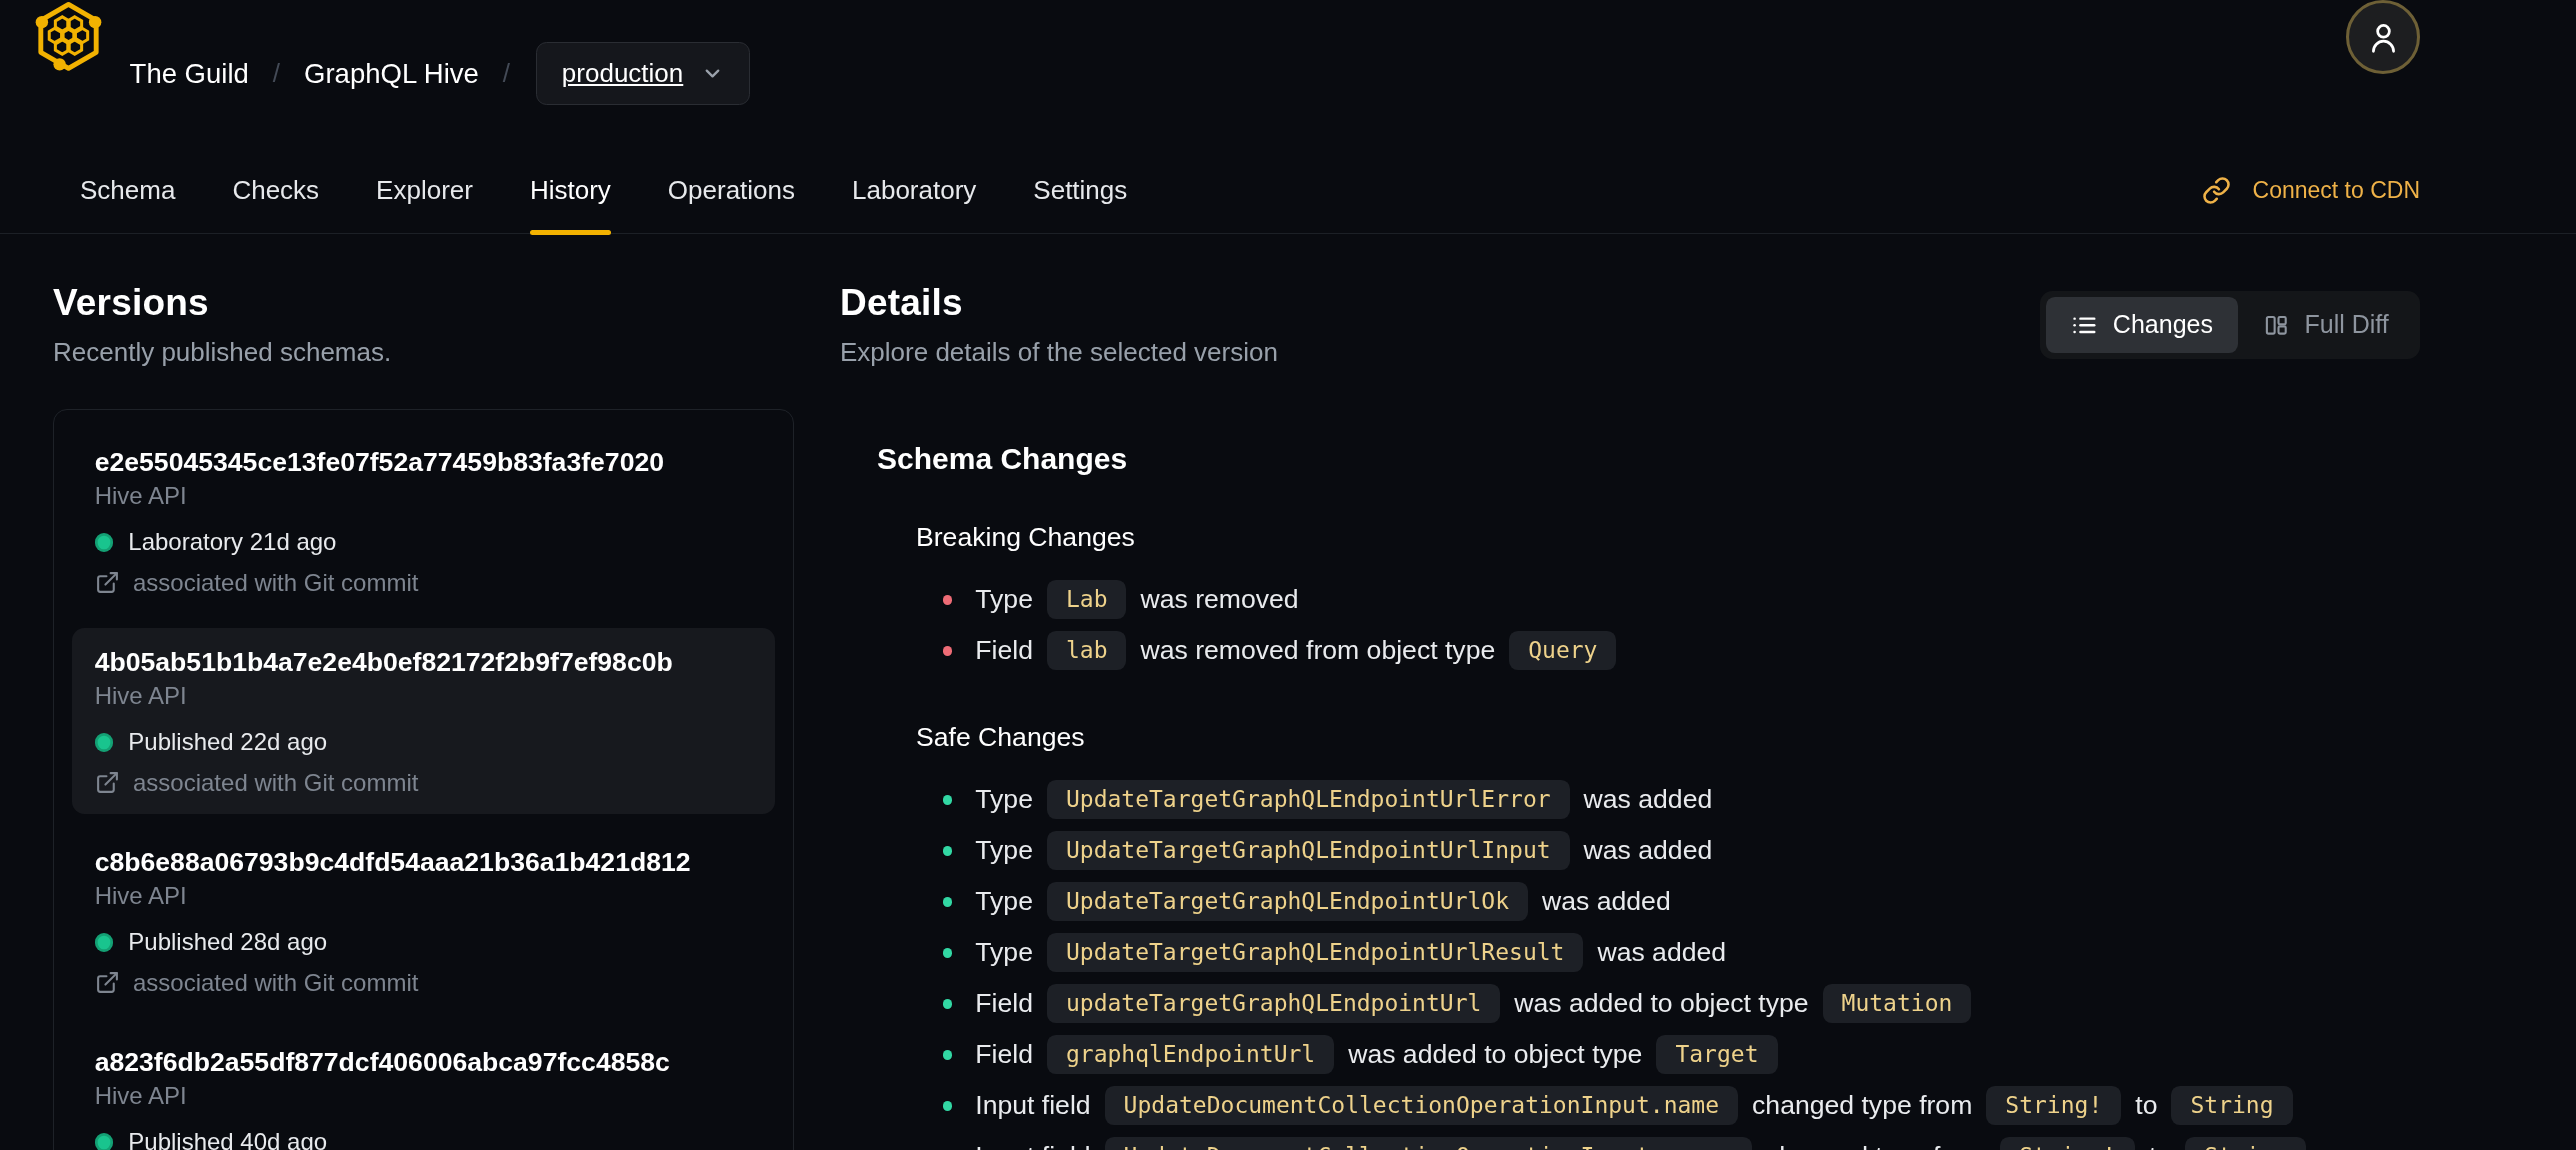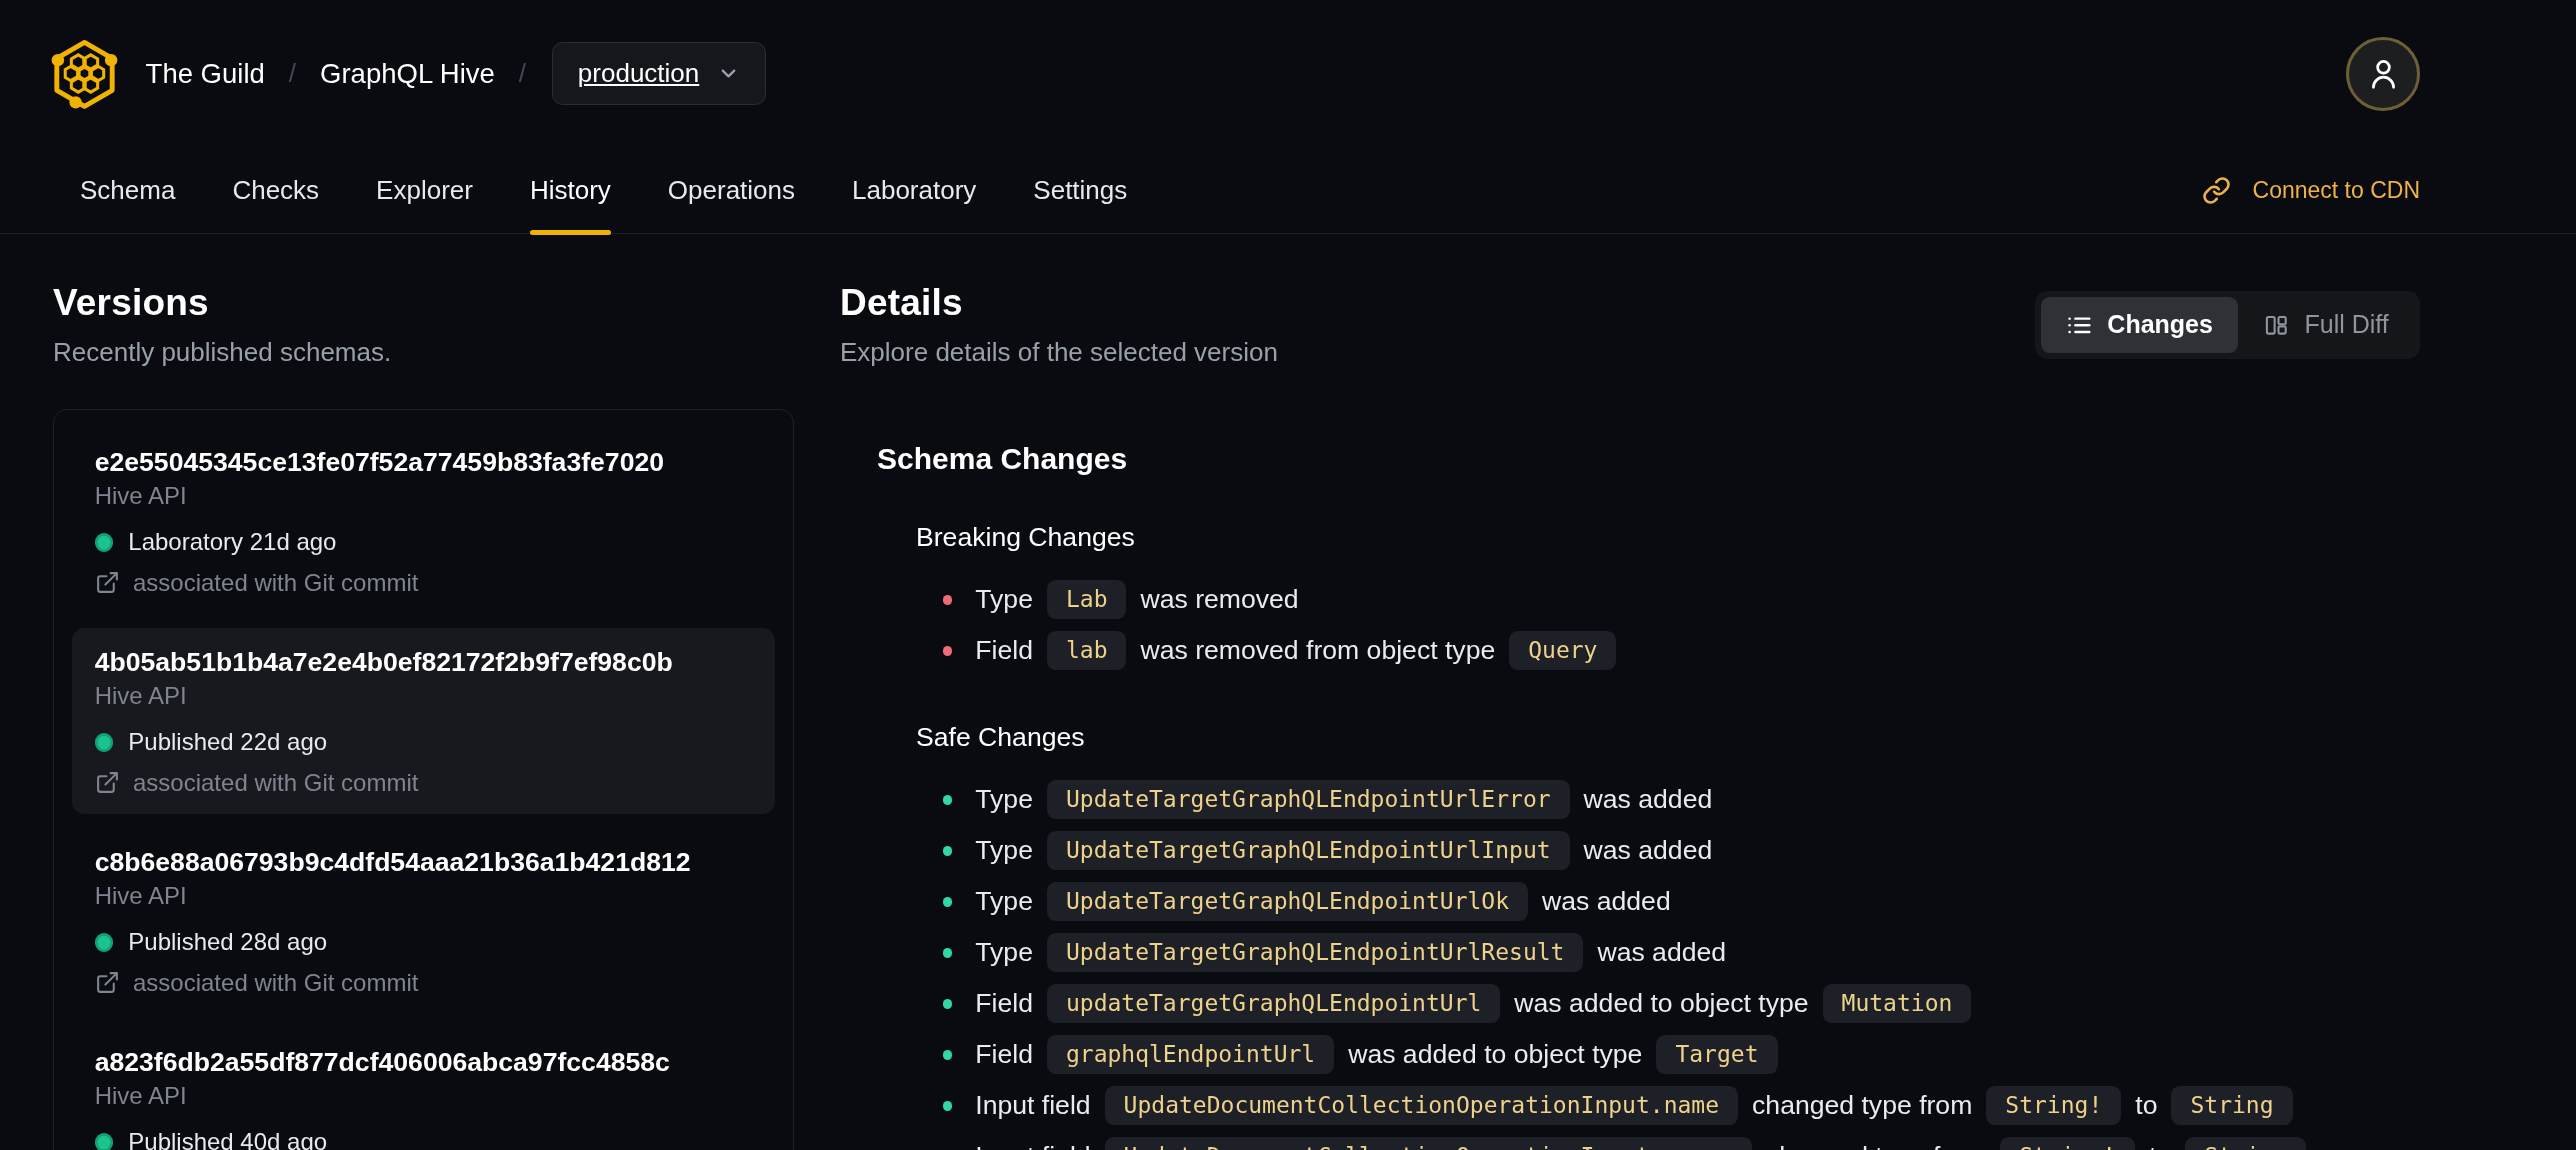--- a/index.html
+++ b/index.html
@@ -19,21 +19,21 @@
   html,body{overflow:hidden}
   body{
     width:2576px;height:1151px;position:relative;
     background:var(--bg);color:#fff;
     font-family:"Liberation Sans","DejaVu Sans",sans-serif;
     -webkit-font-smoothing:antialiased;
   }
   svg{display:block}
 
   
-  .header{display:flex;align-items:center;height:147px;padding:0 156px 0 50px}
+  .header{display:flex;height:147px;padding:0 156px 0 34px}
   .crumbs{display:flex;align-items:center;margin-left:26.6px}
   .crumb{font-size:27.5px;font-weight:500;color:#fff;cursor:pointer;white-space:nowrap}
   .crumb-sep{color:#434a56;font-size:26px;margin:0 24px}
   .target-btn{
     display:flex;align-items:center;gap:17.7px;margin-left:1.8px;
     background:#15171c;border:1.8px solid #2a2d33;border-radius:10.6px;
     padding:15px 25px;font-size:26px;color:#fff;font-weight:500;cursor:pointer;
     font-family:inherit;
     text-decoration:underline;
   }
@@ -88,21 +88,21 @@
   .right-col{flex:1;position:relative;min-width:0}
   .toggle-group{
     position:absolute;top:8.9px;right:0;display:flex;align-items:center;
     background:#141619;border-radius:12.4px;padding:6.2px;
   }
   .toggle-btn{
     display:flex;align-items:center;gap:15px;padding:13.3px 25px;border-radius:8.9px;
     font-size:25px;color:#8e959f;background:transparent;border:none;cursor:pointer;
     font-family:inherit;white-space:nowrap;
   }
-  .toggle-btn.active{background:#2e3136;color:#fff;font-weight:700}
+  .toggle-btn.active{background:#2e3136;color:#fff;font-weight:400}
 
   .section{margin-top:74px;margin-left:37px}
   .section-title{font-size:30px;font-weight:700}
   .group{margin-top:46px;margin-left:39px}
   .group-title{font-size:26.6px;font-weight:400;color:#fff}
   .change-list{margin-top:21px;margin-left:26.6px;display:flex;flex-direction:column;list-style:none}
   .change-row{display:flex;align-items:center;gap:14px;min-height:51px;font-size:26.6px;color:#e9ebee}
   .bullet{width:9.8px;height:9.8px;border-radius:50%;flex:none;margin-right:8.9px}
   .group.breaking .bullet{background:var(--breaking-bullet)}
   .group.safe .bullet{background:var(--safe-bullet)}

